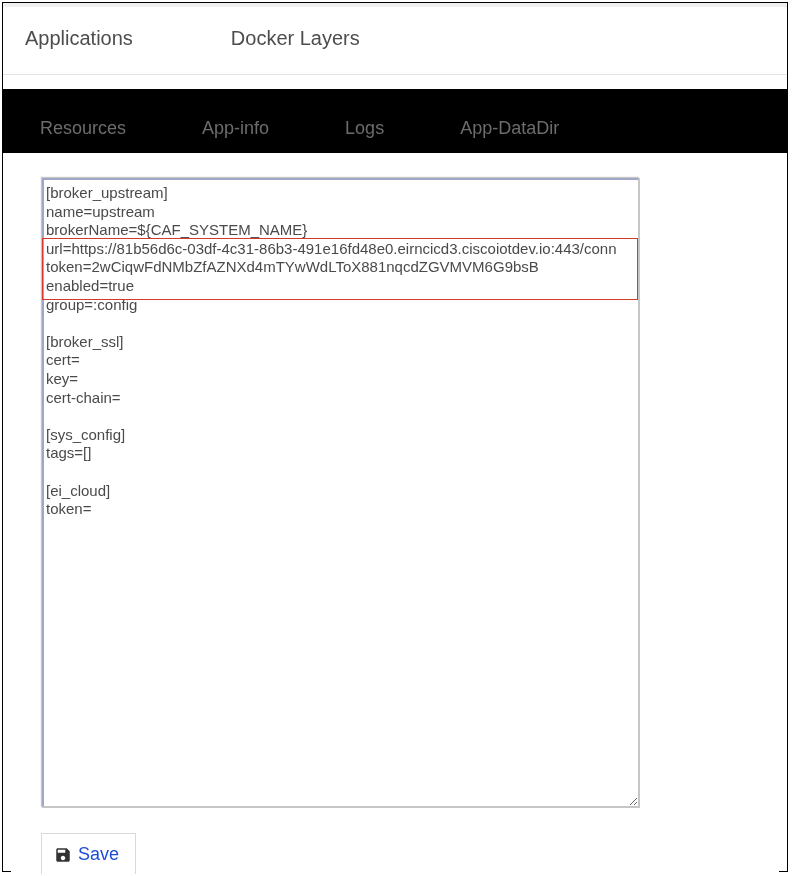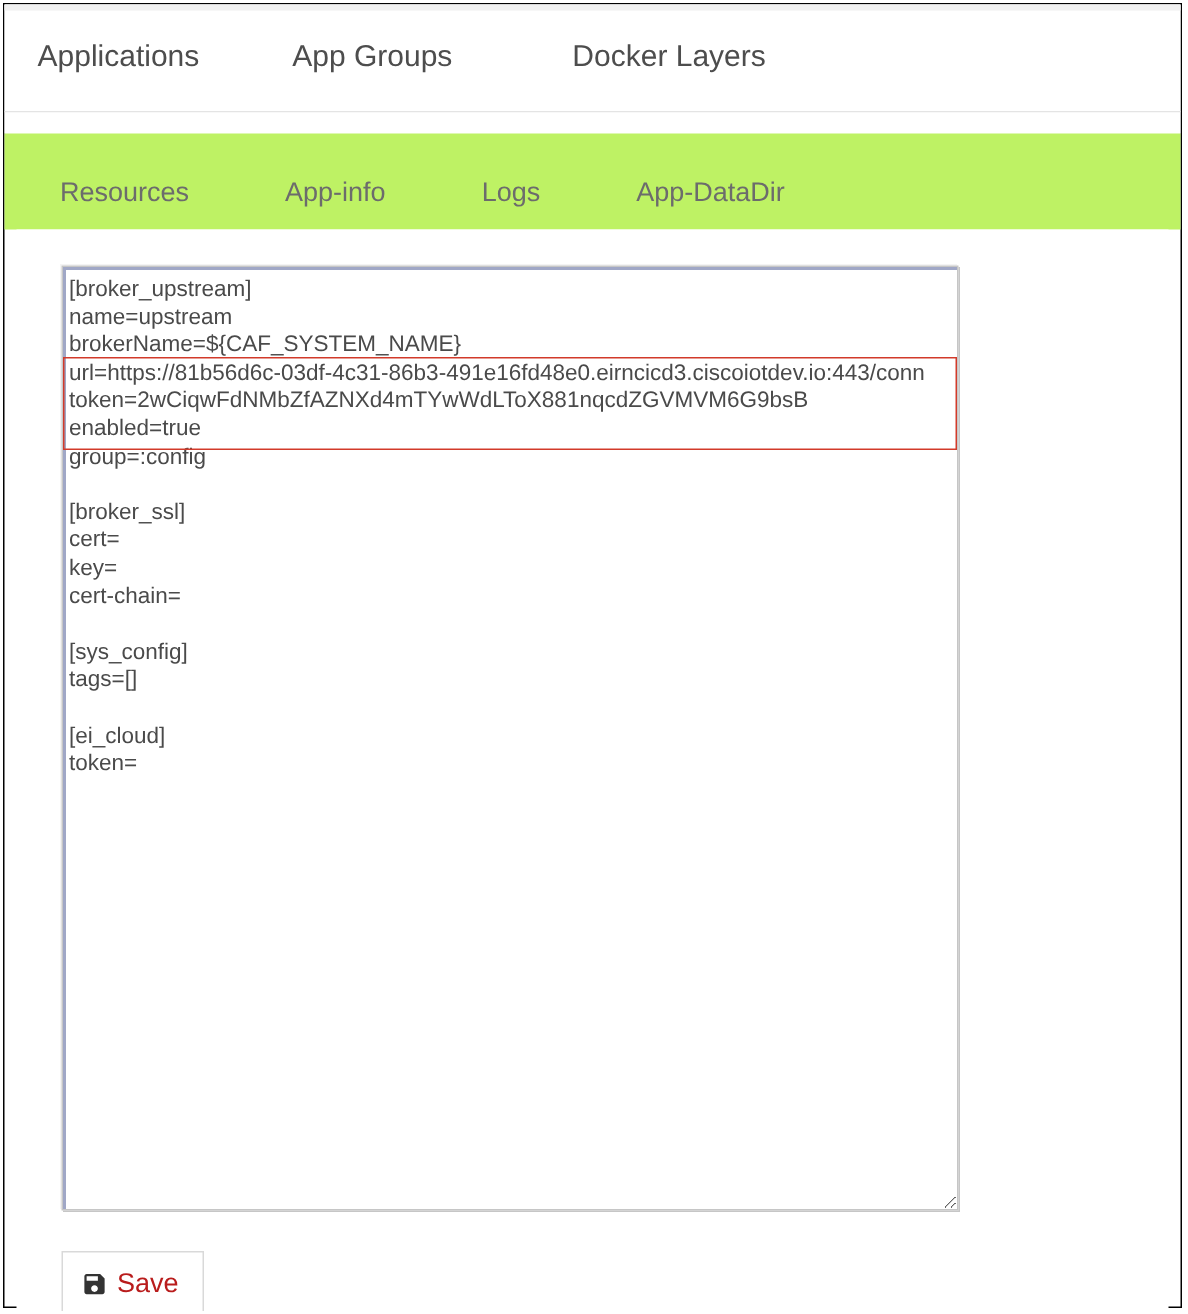--- a/index.html
+++ b/index.html
@@ -31,24 +31,24 @@
       color: #4d4d4d;
       cursor: pointer;
     }
     .primary-nav .spacer { flex: 0 0 18px; }
 
     
     .between { height: 14px; background: #fff; }
 
     
     .tabs-row {
-      background: #bef264;
+      background: #000000;
       padding: 16px 8px 0 8px;
       display: flex;
-      gap: 0;
+      gap: 12px;
       border-bottom: 0;
     }
     .tab {
       padding: 12px 28px 14px 28px;
       font-size: 18px;
       color: #6c6c6c;
       cursor: pointer;
       border: 1px solid transparent;
       border-bottom: none;
       margin-right: 6px;
@@ -103,37 +103,36 @@
       border: 1px solid #d23a2a;
       pointer-events: none;
     }
 
     .save-btn {
       margin-top: 22px;
       padding: 10px 16px 10px 12px;
       border: 1px solid #d9d9d9;
       background: #fff;
       font-size: 18px;
-      color: #b91c1c;
+      color: #1d4ed8;
       cursor: pointer;
       display: inline-flex;
       align-items: center;
       gap: 6px;
     }
     .save-btn .save-icon-svg { width: 18px; height: 18px; display:inline-block; }
   </style>
 </head>
 <body>
 
 <div class="outer-frame">
 
   <nav class="primary-nav">
     <div class="nav-item">Applications</div>
     <div class="spacer"></div>
-    <div class="nav-item">App Groups</div>
     <div class="spacer"></div>
     <div class="spacer"></div>
     <div class="nav-item">Docker Layers</div>
   </nav>
 
   <div class="between"></div>
 
   <div class="tabs-row">
     <div class="tab">Resources</div>
     <div class="tab">App-info</div>

